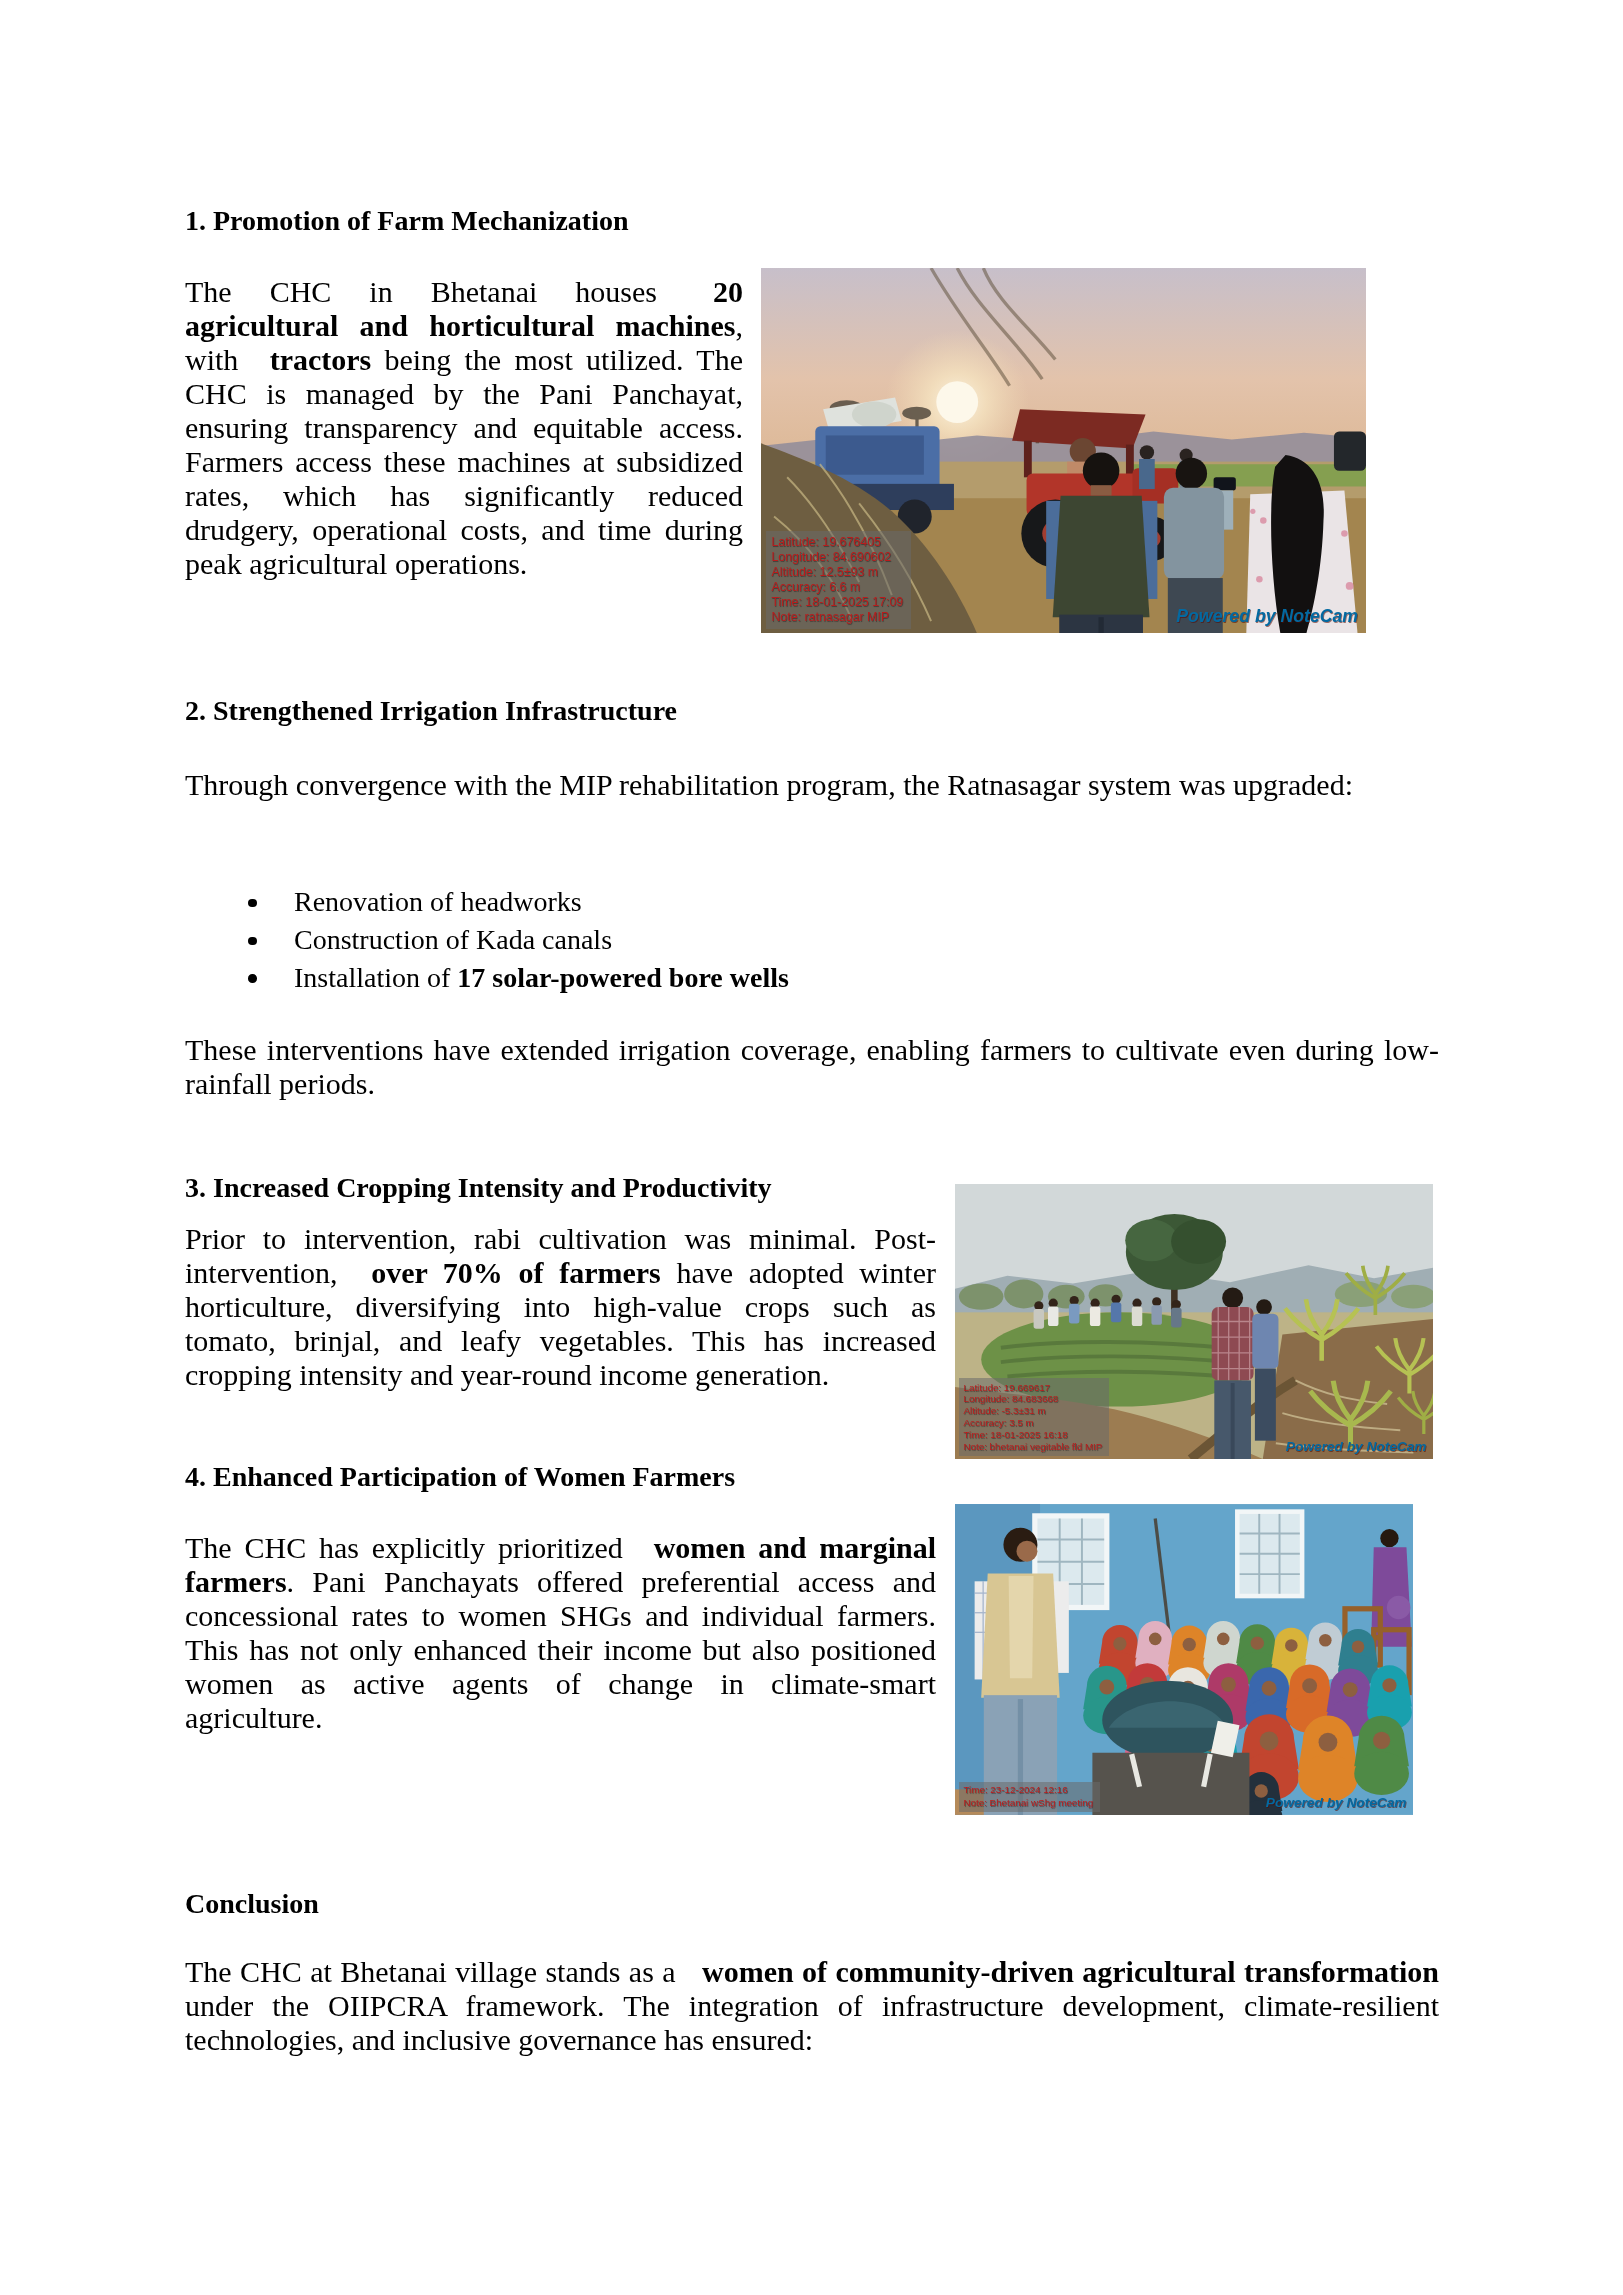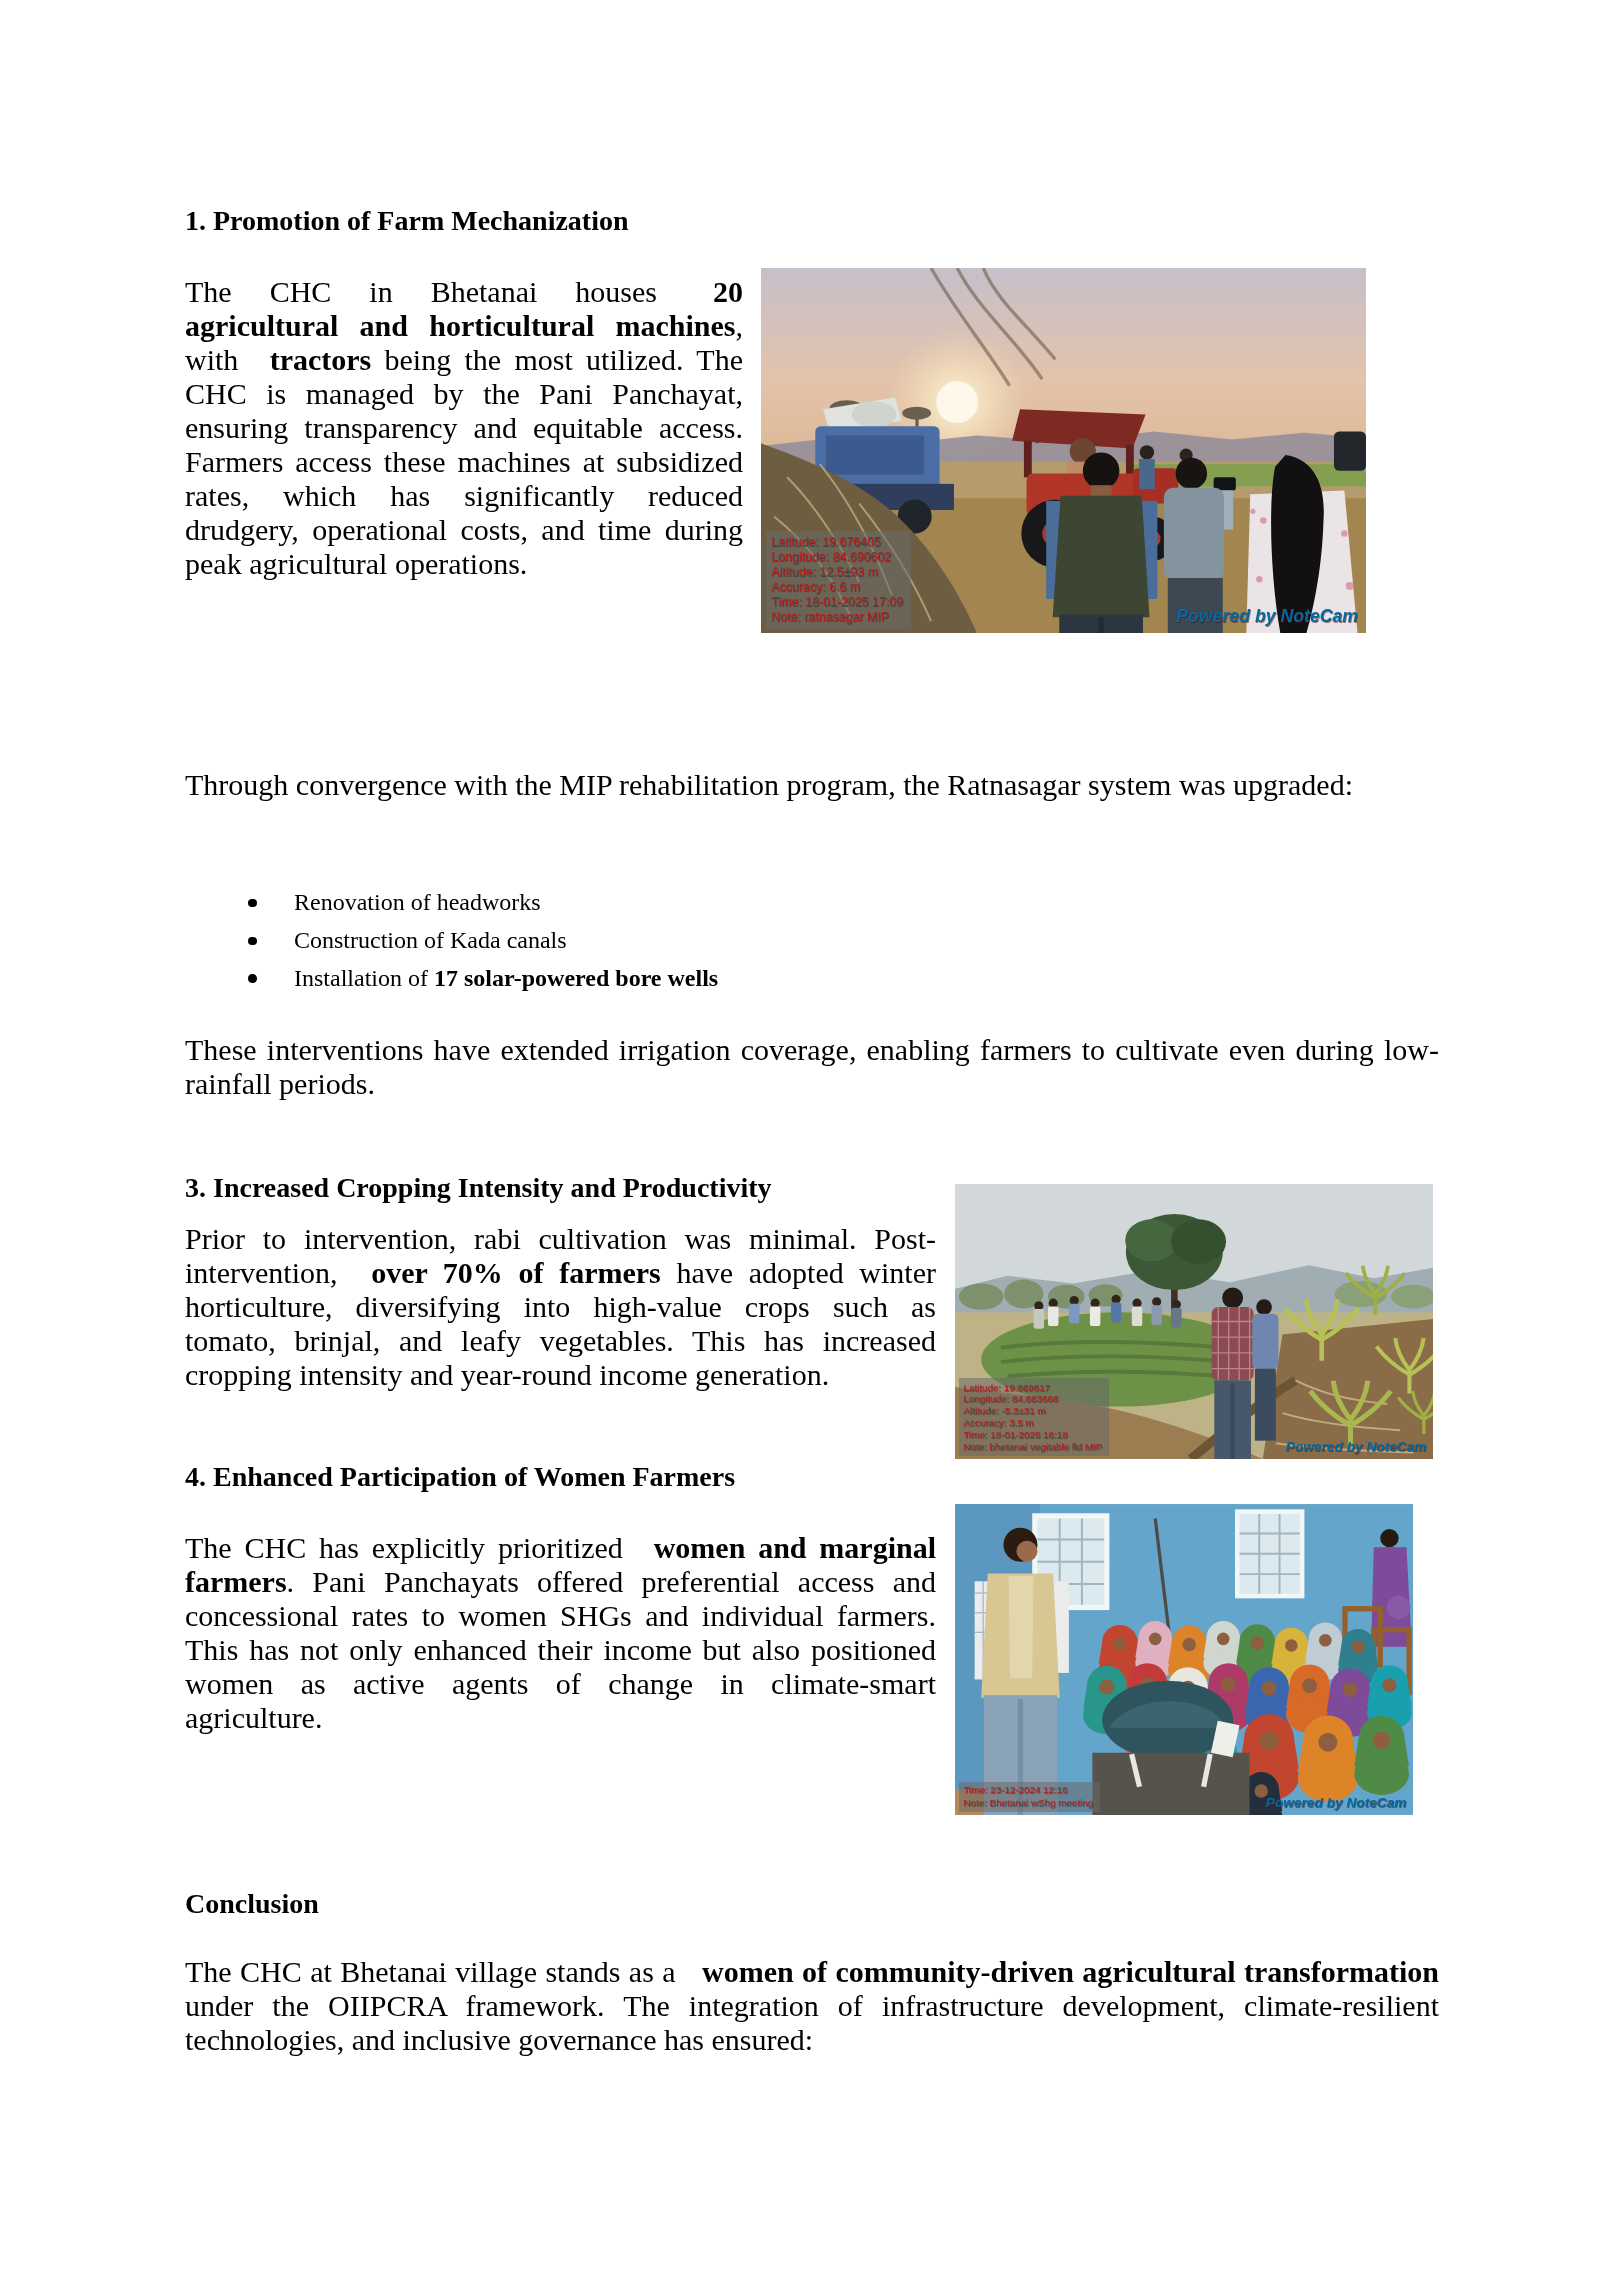--- a/index.html
+++ b/index.html
@@ -1,21 +1,21 @@
 <!DOCTYPE html>
 <html style="font-size:10.5px"><head>
 <meta charset="utf-8">
 <style>
   html,body{margin:0;padding:0;background:#ffffff;}
   .page{position:relative;width:1623px;height:2295px;background:#fff;
         font-family:"Liberation Serif", serif;color:#000;overflow:hidden;}
   .h{position:absolute;left:185px;font-weight:bold;font-size:28px;line-height:46px;white-space:nowrap;}
   .p{position:absolute;left:185px;font-size:30px;line-height:34px;text-align:justify;}
   .p b{font-weight:bold;margin-left:18px;}
-  .list{position:absolute;left:185px;top:885px;width:1254px;font-size:24px;}
+  .list{position:absolute;left:185px;top:885px;width:1254px;font-size:28px;}
   .li{position:relative;padding-left:109px;line-height:34px;margin-bottom:3.9px;text-align:left;}
   .li .dot{position:absolute;left:63px;top:13.7px;width:8.5px;height:8.5px;background:#000;border-radius:50%;}
   .photo{position:absolute;overflow:hidden;background:#cfcac0;}
   .photo svg{position:absolute;left:0;top:0;}
   .gps{position:absolute;background:rgba(105,105,105,0.55);color:#b91c1c;
        font-family:"Liberation Sans", sans-serif;text-shadow:0.7px 0.7px 0.7px rgba(40,40,40,.6);}
   .gps div{white-space:nowrap;}
   .gps1{left:5.2px;bottom:3.9px;font-size:12.4px;line-height:15px;padding:3.9px 7.9px 3.9px 5.2px;}
   .gps2{left:3.9px;bottom:3.3px;font-size:9.8px;line-height:11.8px;padding:3.3px 6.5px 3.3px 4.6px;margin-top:40px;}
   .gps3{left:3.9px;bottom:3.3px;font-size:9.8px;line-height:12.4px;padding:2.6px 6.5px 2.6px 4.6px;}
@@ -131,20 +131,21 @@
       <div>Latitude: 19.676405</div>
       <div>Longitude: 84.690602</div>
       <div>Altitude: 12.5±93 m</div>
       <div>Accuracy: 6.6 m</div>
       <div>Time: 18-01-2025 17:09</div>
       <div>Note: ratnasagar MIP</div>
     </div>
     <div class="wm wm1">Powered by NoteCam</div>
   </div>
 
+  <div class="h" style="top:688px">2. Strengthened Irrigation Infrastructure</div>
   <div class="p" style="top:768px;width:1254px"><span>Through convergence with the MIP rehabilitation program, the Ratnasagar system was upgraded:</span></div>
 
   <div class="list">
     <div class="li"><span class="dot"></span><span>Renovation of headworks</span></div>
     <div class="li"><span class="dot"></span><span>Construction of Kada canals</span></div>
     <div class="li"><span class="dot"></span><span>Installation of </span><b>17 solar-powered bore wells</b></div>
   </div>
 
   <div class="p" style="top:1033px;width:1254px"><span>These interventions have extended irrigation coverage, enabling farmers to cultivate even during low-rainfall periods.</span></div>
 

